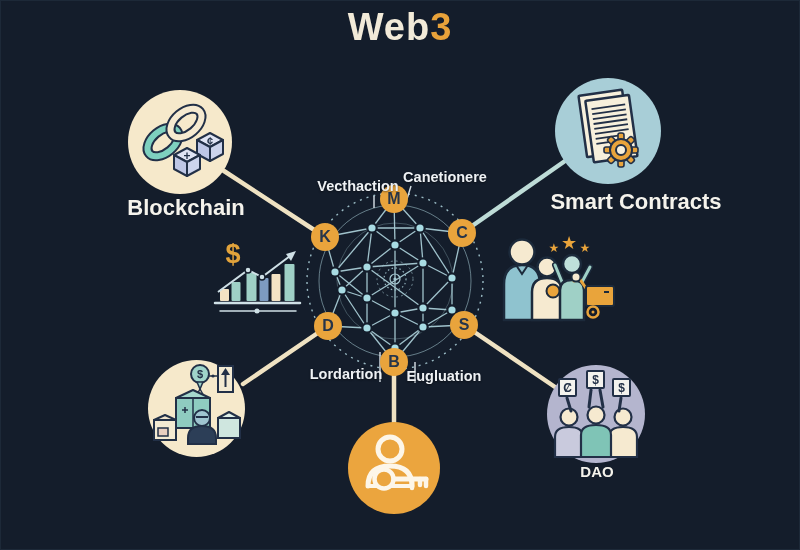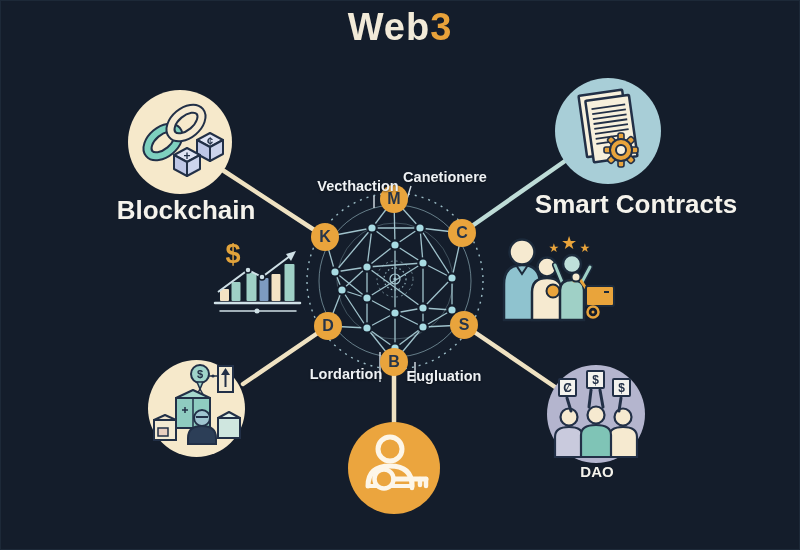--- a/index.html
+++ b/index.html
@@ -13,21 +13,21 @@
     position:absolute;left:50%;top:6px;transform:translateX(-50%);
     font-size:38px;font-weight:800;letter-spacing:1px;white-space:nowrap;
   }
   .title .t-main{color:#f2ead8;}
   .title .t-accent{color:#e8a23a;}
   svg{display:block;}
   .art{position:absolute;left:0;top:0;}
   .topic-circle{position:absolute;border-radius:50%;}
   .topic-label{
     position:absolute;transform:translateX(-50%);
-    color:#f5f3ec;font-weight:800;font-size:26px;white-space:nowrap;
+    color:#f5f3ec;font-weight:800;font-size:22px;white-space:nowrap;
   }
   .dao-size{font-size:15px;}
   .annotation{
     position:absolute;transform:translateX(-50%);
     color:#eef1f4;font-weight:600;font-size:14.5px;white-space:nowrap;
     text-shadow:0 1px 2px rgba(0,0,0,.5);
   }
   .hub-node{
     position:absolute;width:28px;height:28px;border-radius:50%;
     background:#e9a43c;color:#26354a;font-weight:800;font-size:16px;

